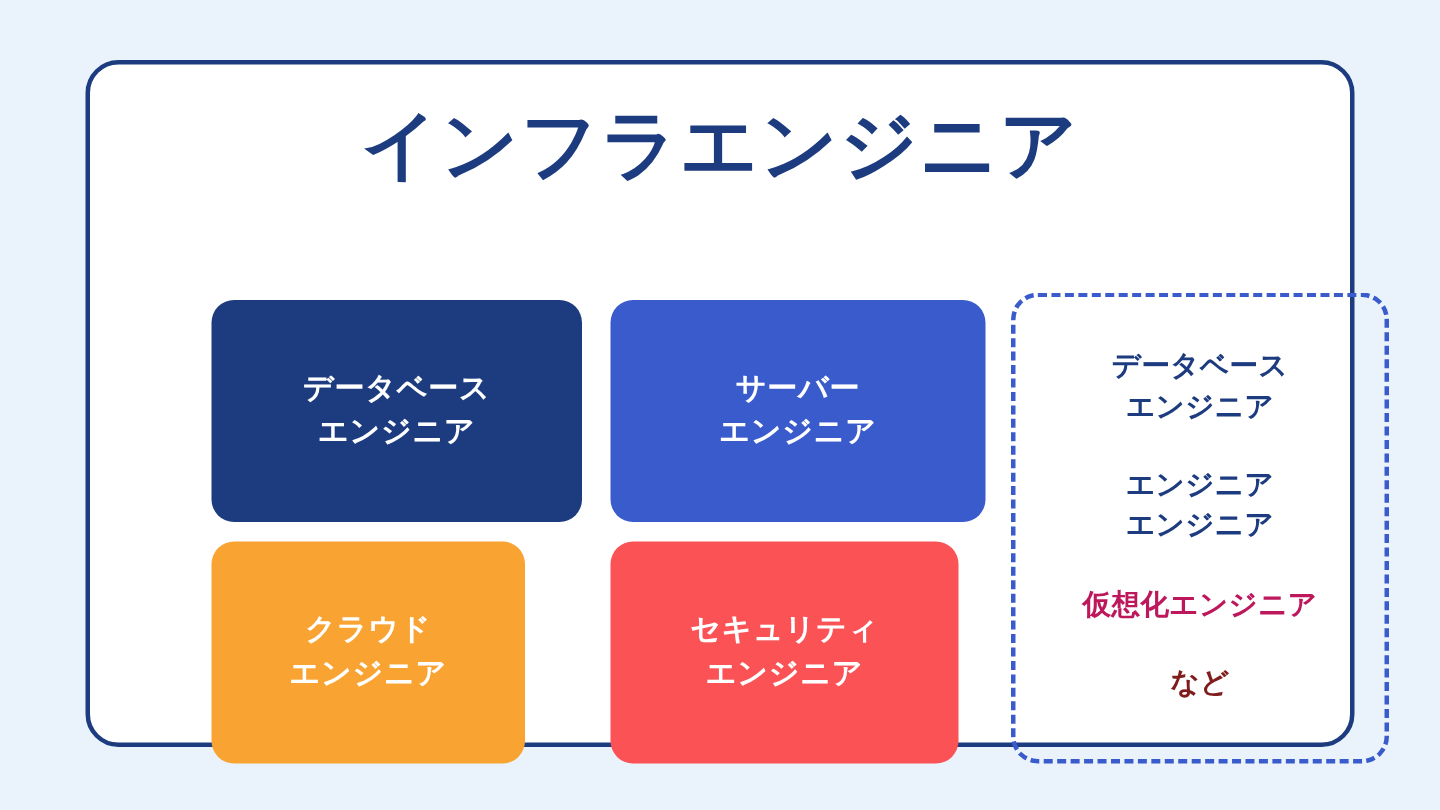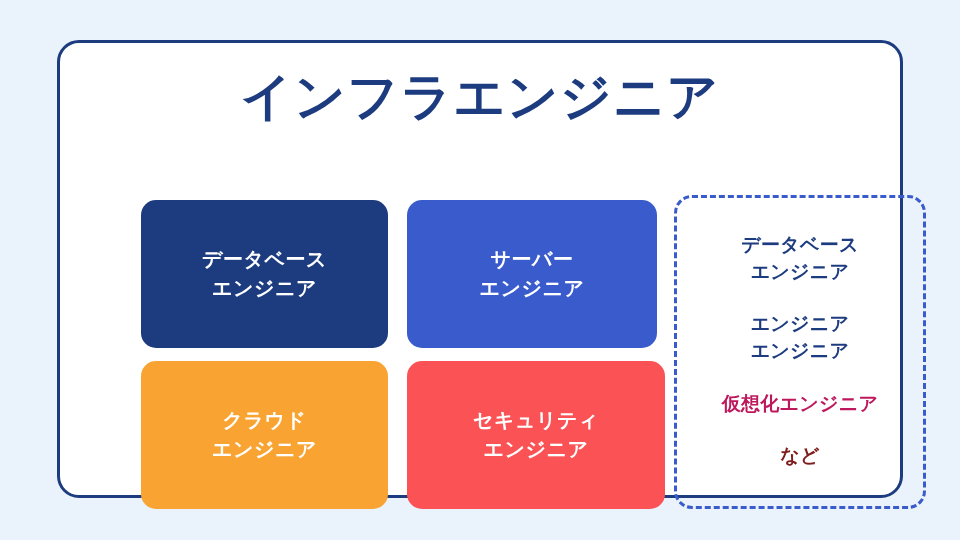--- a/index.html
+++ b/index.html
@@ -57,22 +57,22 @@
     font-size: 20px;
     font-weight: bold;
     line-height: 1.45;
     text-align: center;
     letter-spacing: 0.5px;
   }
   .tile .line { display: block; }
 
   #tile-network  { left: 81px;  top: 157px; width: 247px; height: 148px; }
   #tile-server   { left: 347px; top: 157px; width: 250px; height: 148px; }
-  #tile-cloud    { left: 81px;  top: 318px; width: 247px; height: 148px; }
-  #tile-security { left: 347px; top: 318px; width: 258px; height: 148px; }
+  #tile-cloud    { left: 81px;  top: 318px; width: 209px; height: 148px; }
+  #tile-security { left: 347px; top: 318px; width: 232px; height: 148px; }
 
   
   #others {
     position: absolute;
     left: 614px;
     top: 152px;
     width: 252px;
     height: 314px;
     box-sizing: border-box;
     border: 3px dashed #3a5bcc;

